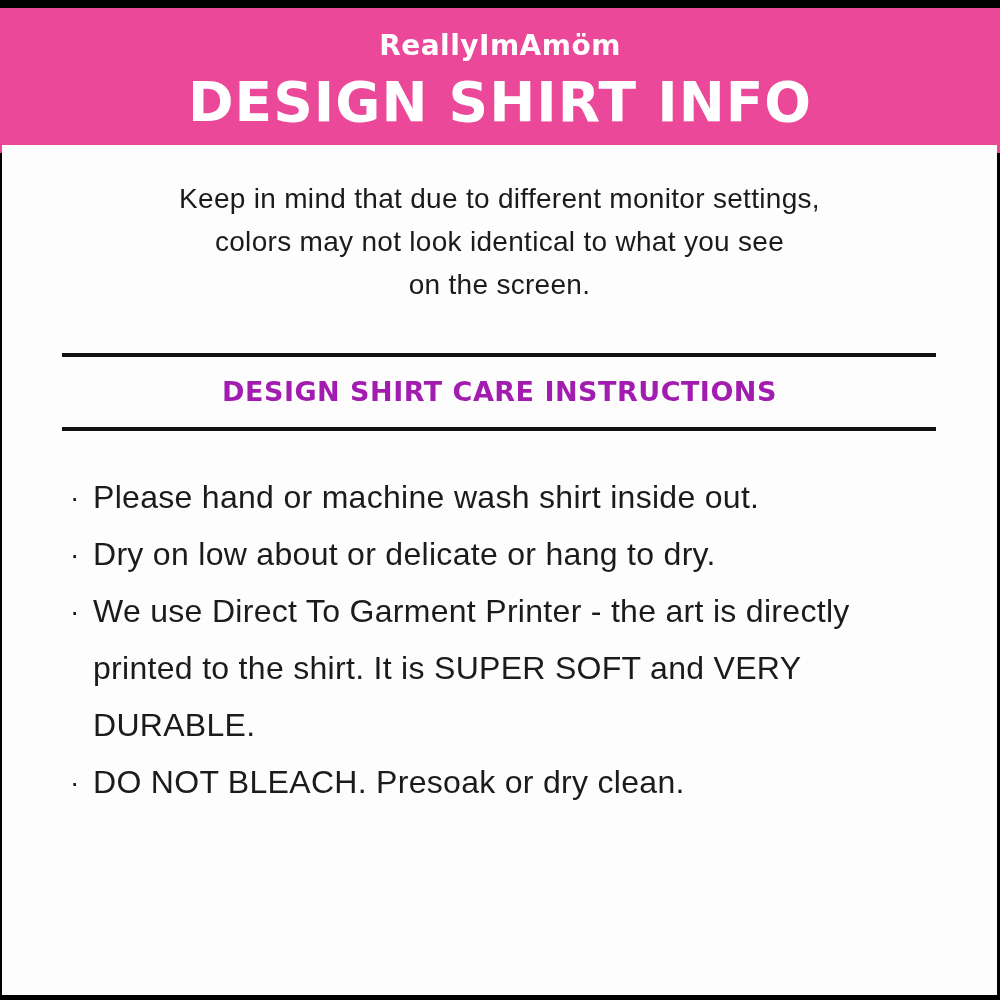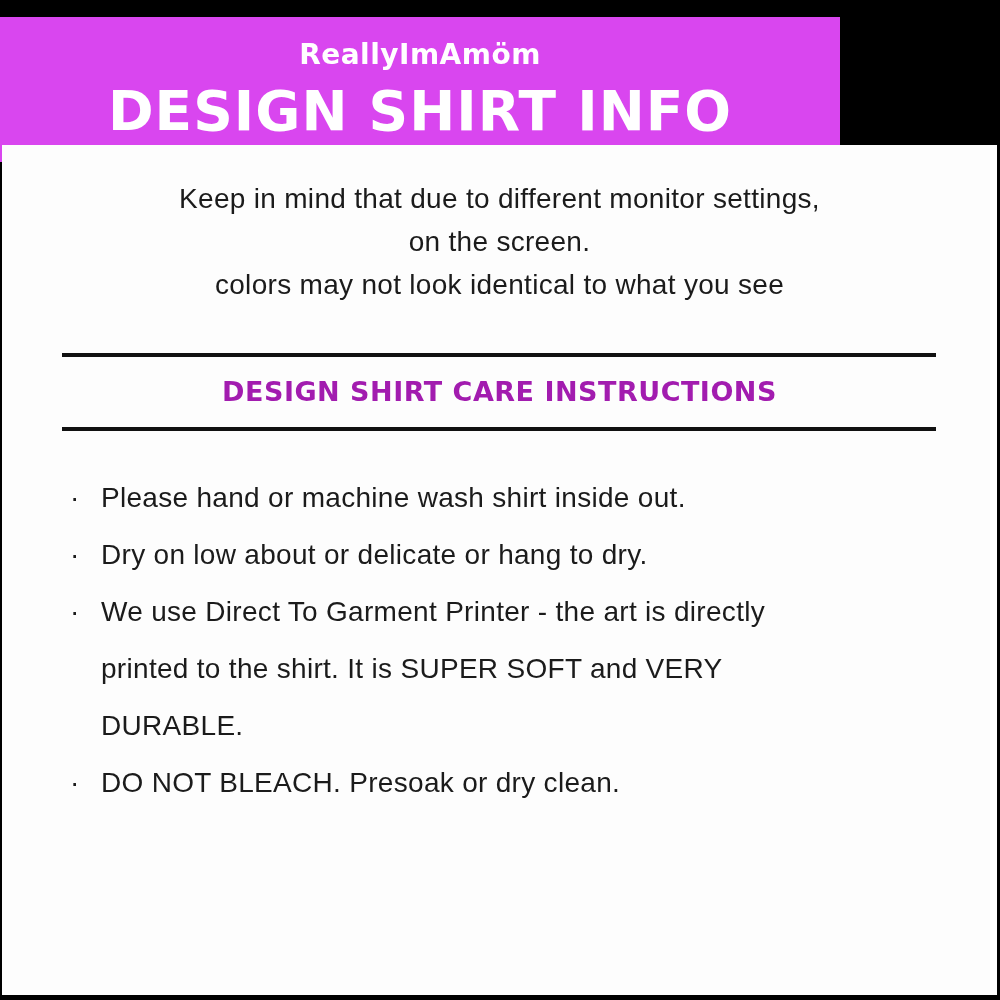--- a/index.html
+++ b/index.html
@@ -7,23 +7,23 @@
   body {
     background: #000000;
     font-family: "Liberation Sans", sans-serif;
     position: relative;
     overflow: hidden;
   }
 
   
   .header {
     position: absolute;
-    top: 17px; left: 0;
-    width: 840px; height: 145px;
-    background: #d946ef;
+    top: 8px; left: 0;
+    width: 1000px; height: 145px;
+    background: #ec4899;
     color: #ffffff;
     text-align: center;
   }
   .brand {
     padding-top: 21px;
     font-family: "DejaVu Sans", sans-serif;
     font-size: 28px;
     font-weight: 700;
     letter-spacing: 0.5px;
   }
@@ -81,41 +81,40 @@
     align-items: flex-start;
   }
   .bullet {
     width: 23px;
     flex: 0 0 23px;
     font-size: 28px;
     line-height: 57px;
   }
   .item-lines { flex: 1; }
   .item-line {
-    font-size: 28px;
+    font-size: 32px;
     line-height: 57px;
     letter-spacing: 0.3px;
-    margin-left: 8px;
   }
 </style>
 </head>
 <body>
 
 <div class="header">
   <div class="brand">ReallyImAmöm</div>
   <div class="title">DESIGN SHIRT INFO</div>
 </div>
 
 <div class="content">
 
 
   <div class="intro-paragraph second">
     <div class="intro-line">Keep in mind that due to different monitor settings,</div>
+    <div class="intro-line">colors may not look identical to what you see</div>
     <div class="intro-line">on the screen.</div>
-    <div class="intro-line">colors may not look identical to what you see</div>
   </div>
 
   <div class="divider top"></div>
   <div class="care-heading">DESIGN SHIRT CARE INSTRUCTIONS</div>
   <div class="divider bottom"></div>
 
   <div class="care-list">
 
     <div class="care-item">
       <span class="bullet">·</span>

